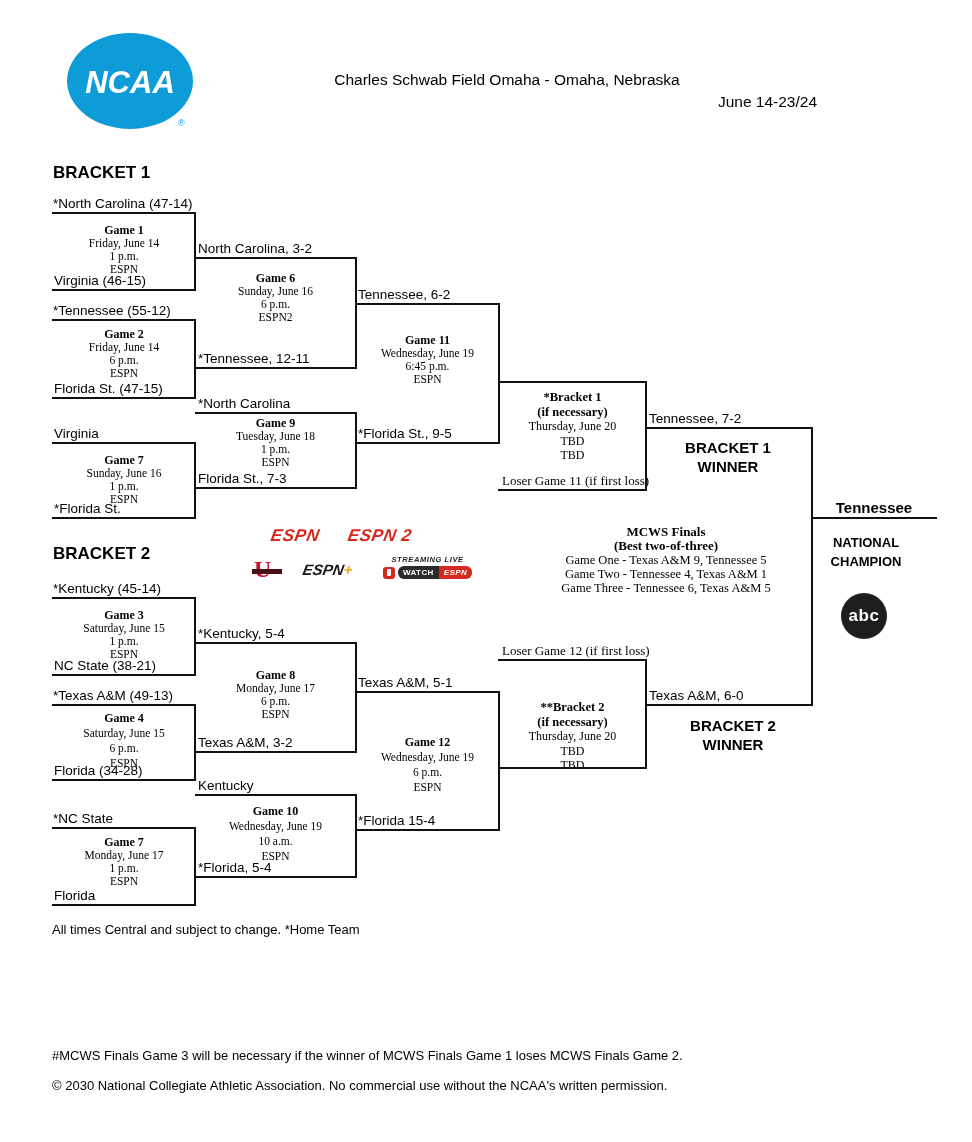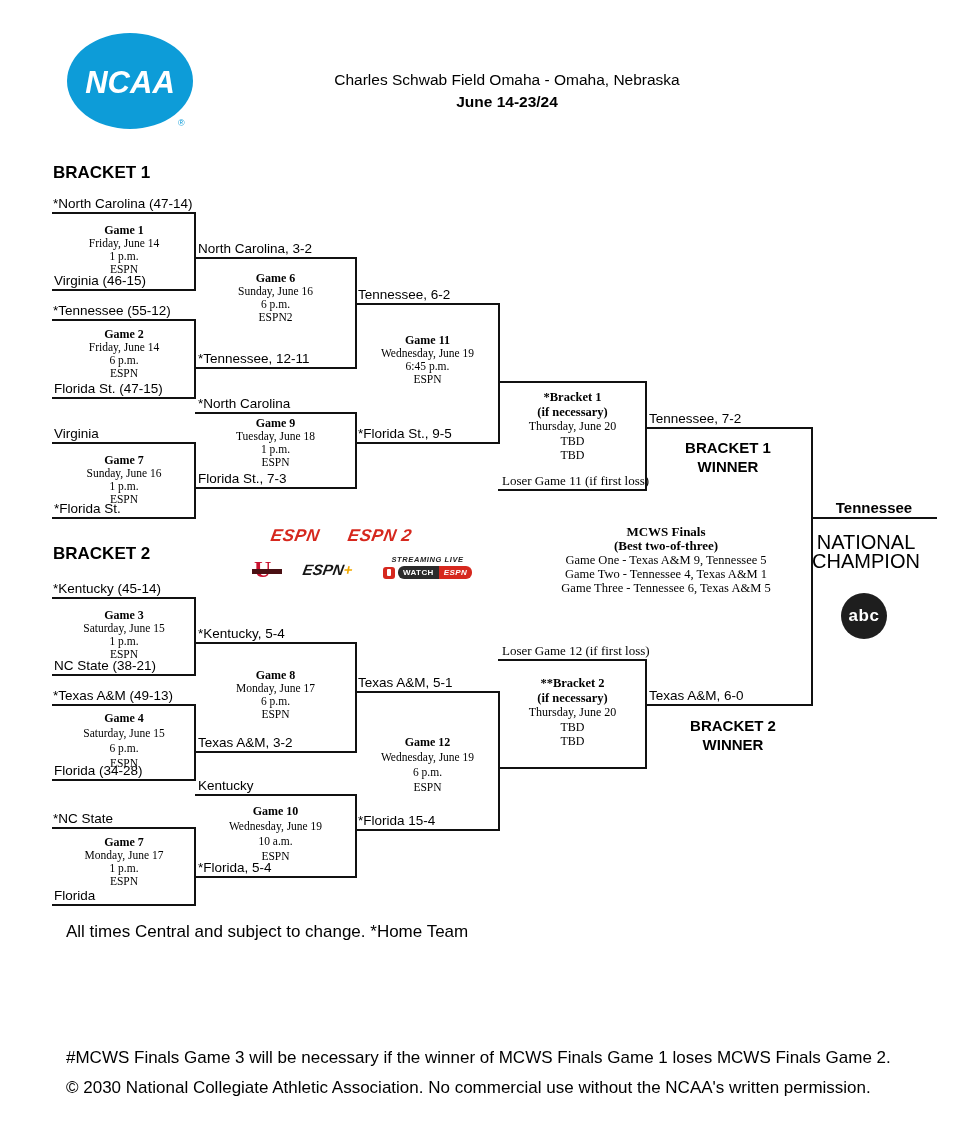--- a/index.html
+++ b/index.html
@@ -5,37 +5,37 @@
   html,body{margin:0;padding:0;background:#fff;}
   .page{position:relative;width:972px;height:1142px;background:#fff;overflow:hidden;
         font-family:"Liberation Sans",sans-serif;color:#000;}
   .abs{position:absolute;}
   .hl{position:absolute;height:2px;background:#111;}
   .vl{position:absolute;width:2px;background:#111;}
   .title{position:absolute;left:197px;top:44px;width:620px;text-align:center;
          font-size:21px;font-weight:bold;}
   .subtitle{position:absolute;left:197px;top:71px;width:620px;text-align:center;
          font-size:15.5px;font-weight:normal;}
-  .dates{position:absolute;left:197px;top:93px;width:620px;text-align:center;
-         font-size:15.5px;font-weight:bold;}
+  .dates{position:absolute;left:197px;top:93px;width:620px;text-align:right;
+         font-size:15.5px;font-weight:normal;}
   .seclabel{position:absolute;font-size:17px;font-weight:bold;}
   .slot{position:absolute;font-size:13.5px;white-space:nowrap;}
   .slot.serif{font-family:"Liberation Serif",serif;font-size:13px;}
   .ginfo{position:absolute;text-align:center;font-family:"Liberation Serif",serif;
          font-size:11.5px;line-height:13px;}
   .ginfo.loose{line-height:15px;}
   .ginfo .gt{font-weight:bold;font-size:12px;}
   .ifinfo{position:absolute;text-align:center;font-family:"Liberation Serif",serif;
           font-size:12px;line-height:14.5px;}
   .ifinfo .gt{font-weight:bold;font-size:12.5px;}
   .bigwin{position:absolute;text-align:center;font-size:15px;font-weight:bold;line-height:19px;}
   .champ-team{position:absolute;left:811px;top:499px;width:126px;text-align:center;
           font-size:15px;font-weight:bold;}
   .natchamp{position:absolute;left:786px;top:533px;width:160px;text-align:center;
-          font-size:20px;font-weight:normal;line-height:19px;}
+          font-size:13px;font-weight:bold;line-height:19px;}
   .abc{position:absolute;left:841px;top:593px;width:46px;height:46px;border-radius:50%;
        background:#1e1e1e;color:#fff;display:flex;align-items:center;justify-content:center;
        font-size:17px;font-weight:bold;letter-spacing:.5px;}
   .fin{position:absolute;left:538px;top:525px;width:256px;text-align:center;
        font-family:"Liberation Serif",serif;font-size:12.5px;line-height:14px;}
   .fin .fh{font-weight:bold;font-size:13px;}
   .espn-mark{position:absolute;color:#d6281e;font-weight:bold;font-style:italic;
        font-size:17px;transform:skewX(-10deg);white-space:nowrap;letter-spacing:.5px;}
   .espn-plus{position:absolute;color:#151515;font-weight:bold;font-style:italic;
        font-size:15px;transform:skewX(-10deg);white-space:nowrap;}
@@ -47,21 +47,21 @@
   .wl-top{font-size:7.5px;font-weight:bold;font-style:italic;color:#222;letter-spacing:.6px;
           text-align:center;}
   .wl-bottom{display:flex;align-items:center;margin-top:2px;}
   .wl-ic{width:12px;height:12px;background:#d6281e;border-radius:3px;margin-right:3px;
          display:inline-flex;align-items:center;justify-content:center;}
   .wl-ic::after{content:"";width:4px;height:7px;background:#fff;border-radius:1px;}
   .wl-watch{background:#2b2b2b;color:#fff;font-size:8px;font-weight:bold;
             padding:2px 5px;border-radius:6px 0 0 6px;letter-spacing:.4px;}
   .wl-espn{background:#d6281e;color:#fff;font-size:8px;font-weight:bold;font-style:italic;
             padding:2px 5px;border-radius:0 6px 6px 0;letter-spacing:.4px;}
-  .foot{position:absolute;left:66px;font-size:17px;white-space:nowrap;}
+  .foot{position:absolute;left:52px;font-size:13px;white-space:nowrap;}
 </style>
 </head>
 <body>
 
 <div class="page">
 
   <svg class="abs" style="left:66px;top:32px" width="132" height="102" viewBox="0 0 132 102">
     <ellipse cx="64" cy="49" rx="63" ry="48" fill="#0d9cd8"></ellipse>
     <text x="64" y="61" text-anchor="middle" font-family="Liberation Sans, sans-serif" font-weight="bold" font-style="italic" font-size="31" fill="#ffffff">NCAA</text>
     <text x="112" y="94" font-size="9" fill="#0d9cd8" font-family="Liberation Sans, sans-serif">®</text>
@@ -175,21 +175,21 @@
     <div>Wednesday, June 19</div>
     <div>10 a.m.</div>
     <div>ESPN</div>
   </div>
   <div class="ginfo loose" style="left:355px;top:735px;width:145px">
     <div class="gt">Game 12</div>
     <div>Wednesday, June 19</div>
     <div>6 p.m.</div>
     <div>ESPN</div>
   </div>
-  <div class="ifinfo" style="left:498px;top:676px;width:149px">
+  <div class="ifinfo" style="left:498px;top:700px;width:149px">
     <div class="gt">**Bracket 2</div>
     <div class="gt">(if necessary)</div>
     <div>Thursday, June 20</div>
     <div>TBD</div>
     <div>TBD</div>
   </div>
 
   <div class="bigwin" style="left:648px;top:438px;width:160px">
     <div>BRACKET 1</div>
     <div>WINNER</div>

